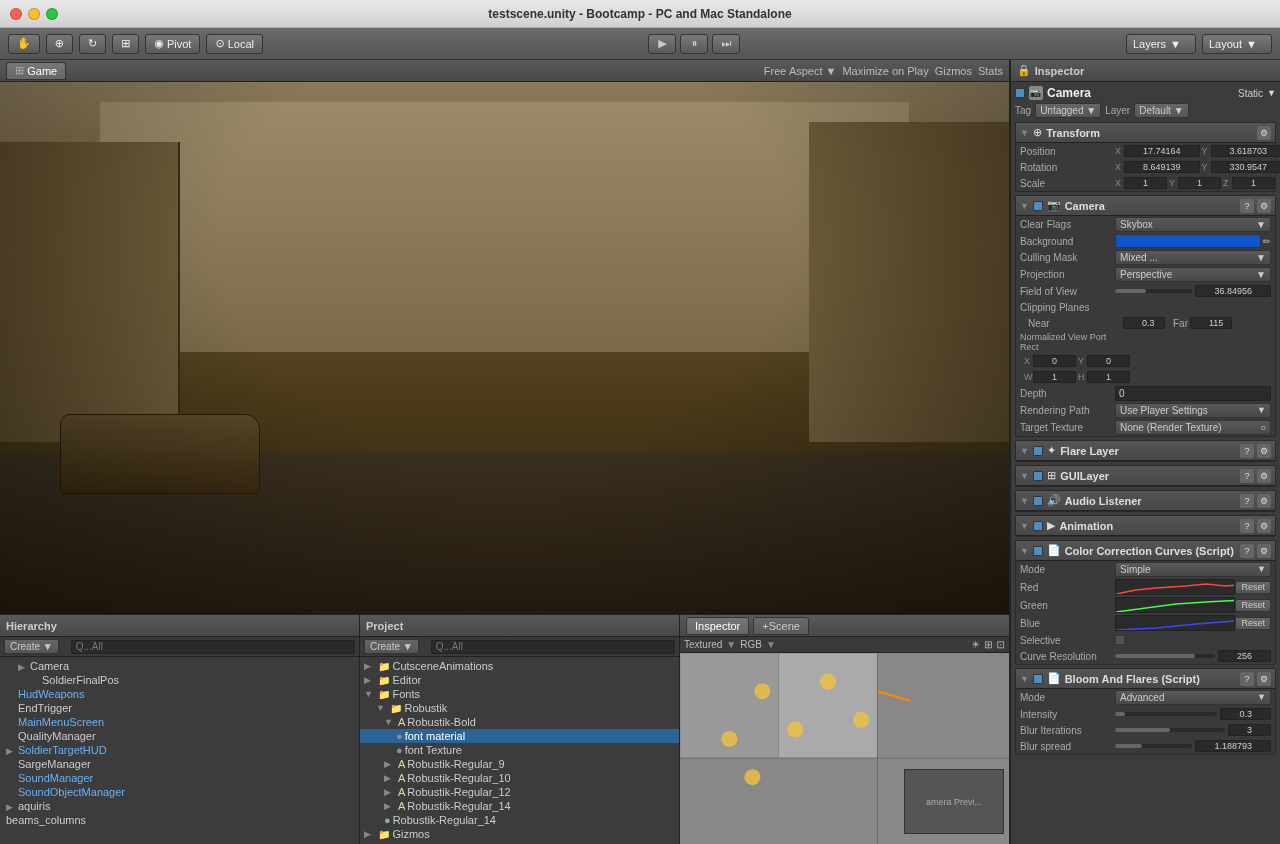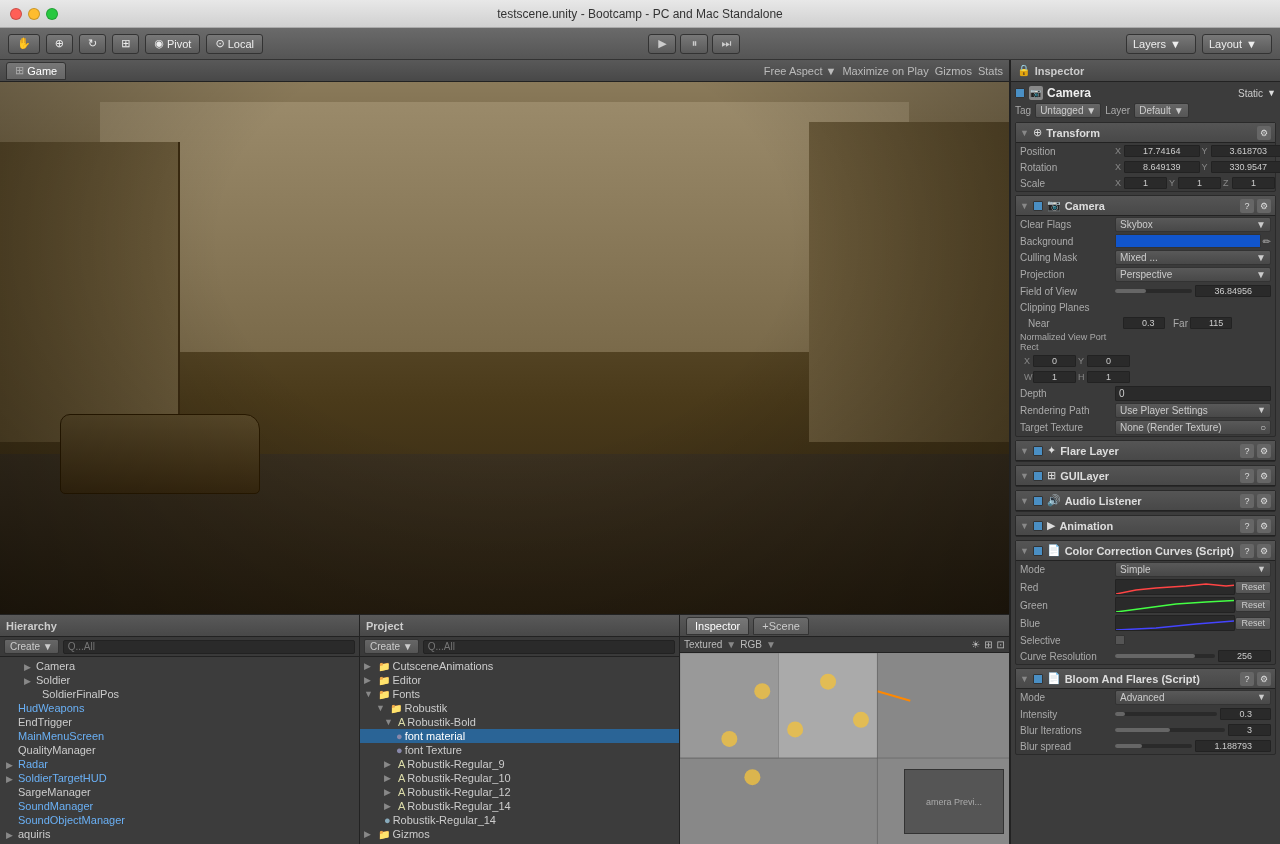--- a/index.html
+++ b/index.html
@@ -19,21 +19,21 @@
       background: linear-gradient(to bottom, #e8e8e8, #d0d0d0);
       display: flex;
       align-items: center;
       justify-content: center;
       position: relative;
       border-bottom: 1px solid #aaa;
     }
     .title-bar-title {
       font-size: 12px;
       color: #333;
-      font-weight: 400;
+      font-weight: 700;
     }
     .traffic-lights {
       position: absolute;
       left: 10px;
       display: flex;
       gap: 6px;
       align-items: center;
     }
     .traffic-light {
       width: 12px;
@@ -250,21 +250,21 @@
       font-size: 11px;
       font-weight: bold;
       color: #ccc;
     }
     .hierarchy-toolbar {
       height: 20px;
       background: #3a3a3a;
       display: flex;
       align-items: center;
       padding: 6px 4px;
-      gap: 4px;
+      gap: 12px;
       border-bottom: 1px solid #222;
     }
     .small-btn {
       background: linear-gradient(to bottom, #666, #555);
       border: 1px solid #333;
       border-radius: 2px;
       color: #ccc;
       padding: 1px 5px;
       font-size: 10px;
       cursor: pointer;
@@ -291,21 +291,21 @@
       cursor: pointer;
       white-space: nowrap;
     }
     .tree-item .arrow {
       display: inline-block;
       width: 12px;
       font-size: 9px;
       color: #888;
     }
     .tree-item.link-color { color: #6ab0f5; }
-    .tree-item.indent1 { padding-left: 24px; }
+    .tree-item.indent1 { padding-left: 18px; }
     .tree-item.indent2 { padding-left: 30px; }
 
     
     .project-panel {
       width: 320px;
       background: #3c3c3c;
       border-right: 1px solid #222;
       display: flex;
       flex-direction: column;
     }
@@ -711,27 +711,25 @@
         </div>
         <div class="hierarchy-toolbar">
           <div class="small-btn">
             <span>Create</span>
             <span>▼</span>
           </div>
           <input class="search-box" type="text" placeholder="Q...All" style="">
         </div>
         <div class="hierarchy-list">
           <div class="tree-item indent1"><span class="arrow">▶</span>Camera</div>
-          <div class="tree-item indent1"><span class="arrow">▶</span>Soldier</div>
           <div class="tree-item indent2"><span class="arrow"></span>SoldierFinalPos</div>
           <div class="tree-item link-color"><span class="arrow"></span>HudWeapons</div>
           <div class="tree-item"><span class="arrow"></span>EndTrigger</div>
           <div class="tree-item link-color"><span class="arrow"></span>MainMenuScreen</div>
           <div class="tree-item"><span class="arrow"></span>QualityManager</div>
-          <div class="tree-item link-color"><span class="arrow">▶</span>Radar</div>
           <div class="tree-item link-color"><span class="arrow">▶</span>SoldierTargetHUD</div>
           <div class="tree-item"><span class="arrow"></span>SargeManager</div>
           <div class="tree-item link-color"><span class="arrow"></span>SoundManager</div>
           <div class="tree-item link-color"><span class="arrow"></span>SoundObjectManager</div>
           <div class="tree-item"><span class="arrow">▶</span>aquiris</div>
           <div class="tree-item">beams_columns</div>
         </div>
       </div>
 
       <div class="project-panel">

